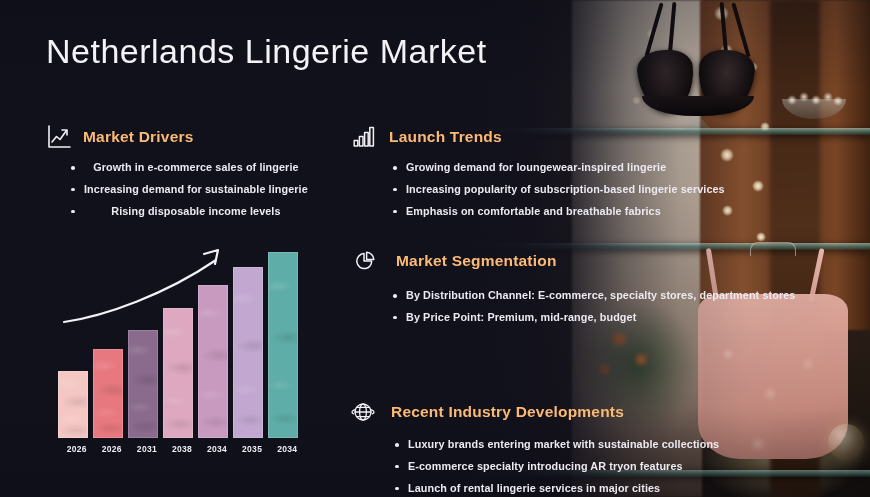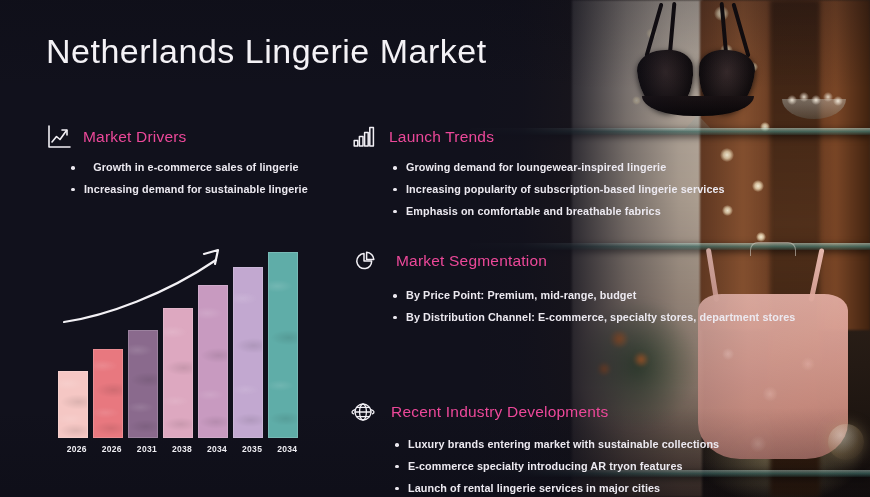--- a/index.html
+++ b/index.html
@@ -160,21 +160,21 @@
     position:absolute; left:46px; top:32px;
     font-size:34px; font-weight:400; letter-spacing:.5px;
     color:#f4f2f6;
   }
 
   .section { position:absolute; }
   .sec-head { display:flex; align-items:center; gap:11px; }
   .sec-icon { width:26px; height:26px; flex:0 0 26px; color:#f2f0f5; }
   .sec-icon svg { display:block; width:26px; height:26px; }
   .sec-title {
-    font-size:15.5px; font-weight:400; color:#ec4899; letter-spacing:.2px;
+    font-size:15.5px; font-weight:700; color:#fdba74; letter-spacing:.2px;
   }
   ul.bullets { list-style:none; margin-top:12px; }
   ul.bullets li {
     position:relative;
     font-size:10.8px; font-weight:700; color:#ece9f0;
     line-height:1.1; margin-bottom:10px; padding-left:16px;
     letter-spacing:.1px; white-space:nowrap;
   }
   ul.bullets li::before {
     content:""; position:absolute; left:3px; top:4px;
@@ -282,20 +282,21 @@
           <path d="M3 2 V23 H24"></path>
           <polyline points="6,18 10.5,12.5 14,15.5 20.5,6.5"></polyline>
           <polyline points="16,6 21,6 21,11"></polyline>
         </svg>
       </span>
       <span class="sec-title">Market Drivers</span>
     </div>
     <ul class="bullets">
       <li>Growth in e-commerce sales of lingerie</li>
       <li>Increasing demand for sustainable lingerie</li>
+      <li>Rising disposable income levels</li>
     </ul>
   </div>
 
   <div class="section" id="sec-trends">
     <div class="sec-head">
       <span class="sec-icon">
         <svg viewBox="0 0 26 26" fill="none" stroke="currentColor" stroke-width="1.5" stroke-linejoin="round">
           <rect x="2.2" y="16.5" width="3.6" height="5.5"></rect>
           <rect x="7.4" y="12.5" width="3.6" height="9.5"></rect>
           <rect x="12.6" y="8.5" width="3.6" height="13.5"></rect>
@@ -315,22 +316,22 @@
     <div class="sec-head">
       <span class="sec-icon">
         <svg viewBox="0 0 26 26" fill="none" stroke="currentColor" stroke-width="1.5" stroke-linecap="round" stroke-linejoin="round">
           <path d="M13.5 20.5 A7.5 7.5 0 1 1 12 5.6 V13 H19.6 A7.2 7.2 0 0 1 13.5 20.5 Z"></path>
           <path d="M14.6 4.2 A7.6 7.6 0 0 1 21.8 11.4 H14.6 Z"></path>
         </svg>
       </span>
       <span class="sec-title">Market Segmentation</span>
     </div>
     <ul class="bullets">
+      <li>By Distribution Channel: E-commerce, specialty stores, department stores</li>
       <li>By Price Point:  Premium, mid-range, budget</li>
-      <li>By Distribution Channel: E-commerce, specialty stores, department stores</li>
     </ul>
   </div>
 
   <div class="section" id="sec-developments">
     <div class="sec-head">
       <span class="sec-icon">
         <svg viewBox="0 0 26 26" fill="none" stroke="currentColor" stroke-width="1.3" stroke-linecap="round" stroke-linejoin="round">
           <circle cx="13" cy="13" r="8"></circle>
           <ellipse cx="13" cy="13" rx="3.4" ry="8"></ellipse>
           <path d="M5 13 H21"></path>

